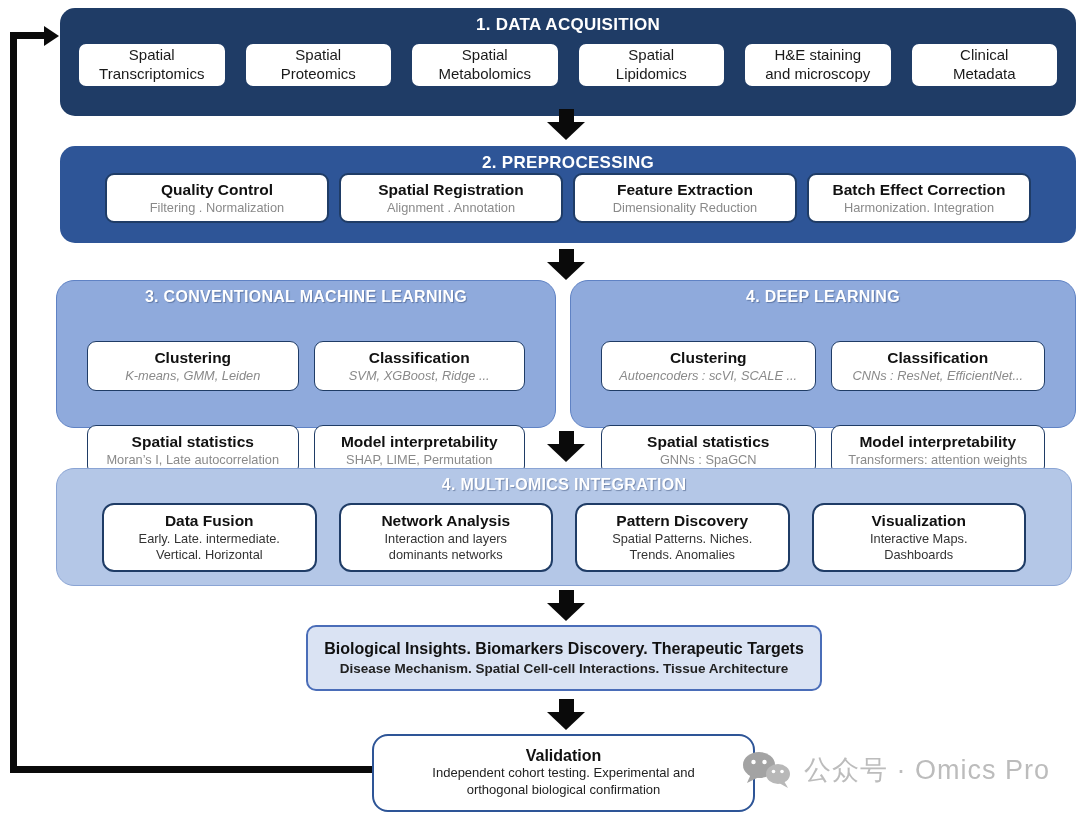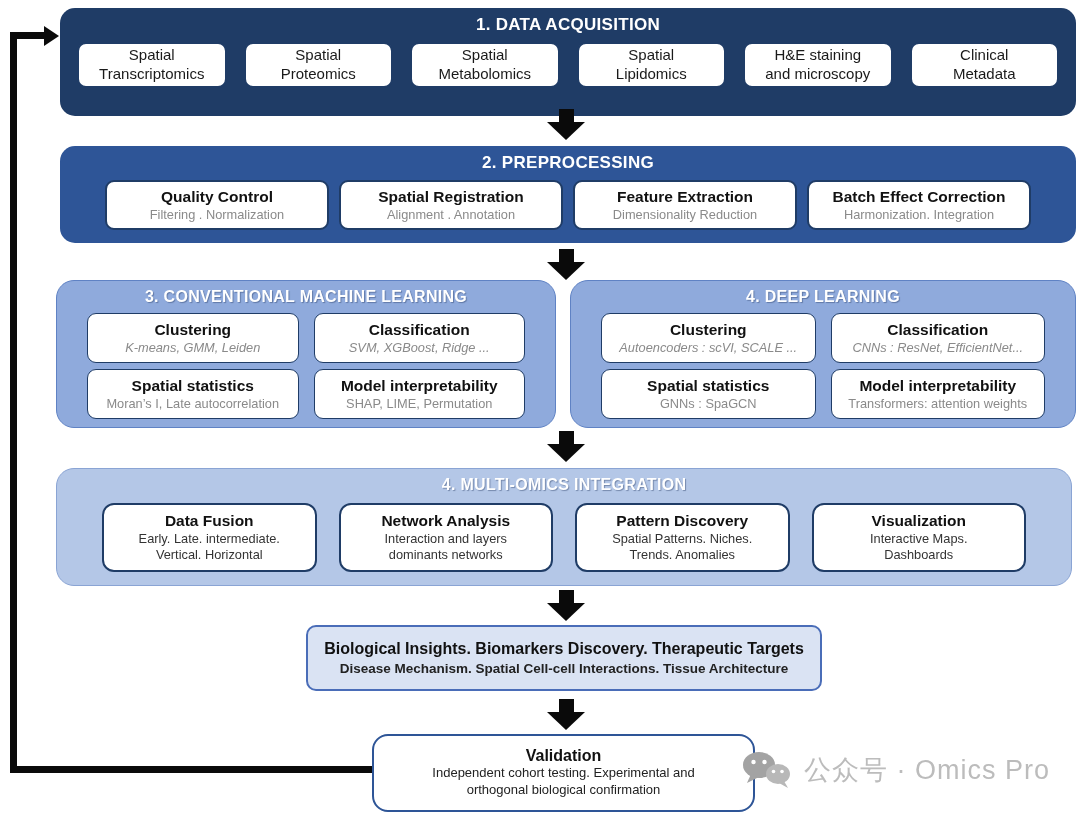--- a/index.html
+++ b/index.html
@@ -34,29 +34,29 @@
   .box .subtitle.dark { color:#333; }
   .italic { font-style:italic; }
 
   .row { display:flex; align-items:stretch; }
 
   
   .row-acq { padding:0 17px; gap:17px; margin-top:7px; }
   .row-acq .box { flex:1; height:46px; }
 
   
-  .row-pre { padding:0 45px; gap:10px; margin-top:7px; }
+  .row-pre { padding:0 45px; gap:10px; }
   .row-pre .box { flex:1; height:50px; }
 
   
   .grid-ml {
     display:grid; grid-template-columns:1fr 1fr; gap:6px 15px;
     padding:0 30px; margin-top:7px;
   }
-  .grid-ml .box { height:50px; border-width:1.5px; }
+  .grid-ml .box { height:50px; border-width:1.5px;margin-top:28px; }
 
   
   .row-multi { padding:0 45px; gap:22px; margin-top:9px; }
   .row-multi .box { flex:1; height:69px; border-radius:12px; }
   .row-multi .subtitle { line-height:1.3; }
 
   
   .insights {
     position:absolute; left:306px; top:625px; width:516px; height:66px;
     background:#dae3f3; border:2px solid #4a6db8; border-radius:10px;

